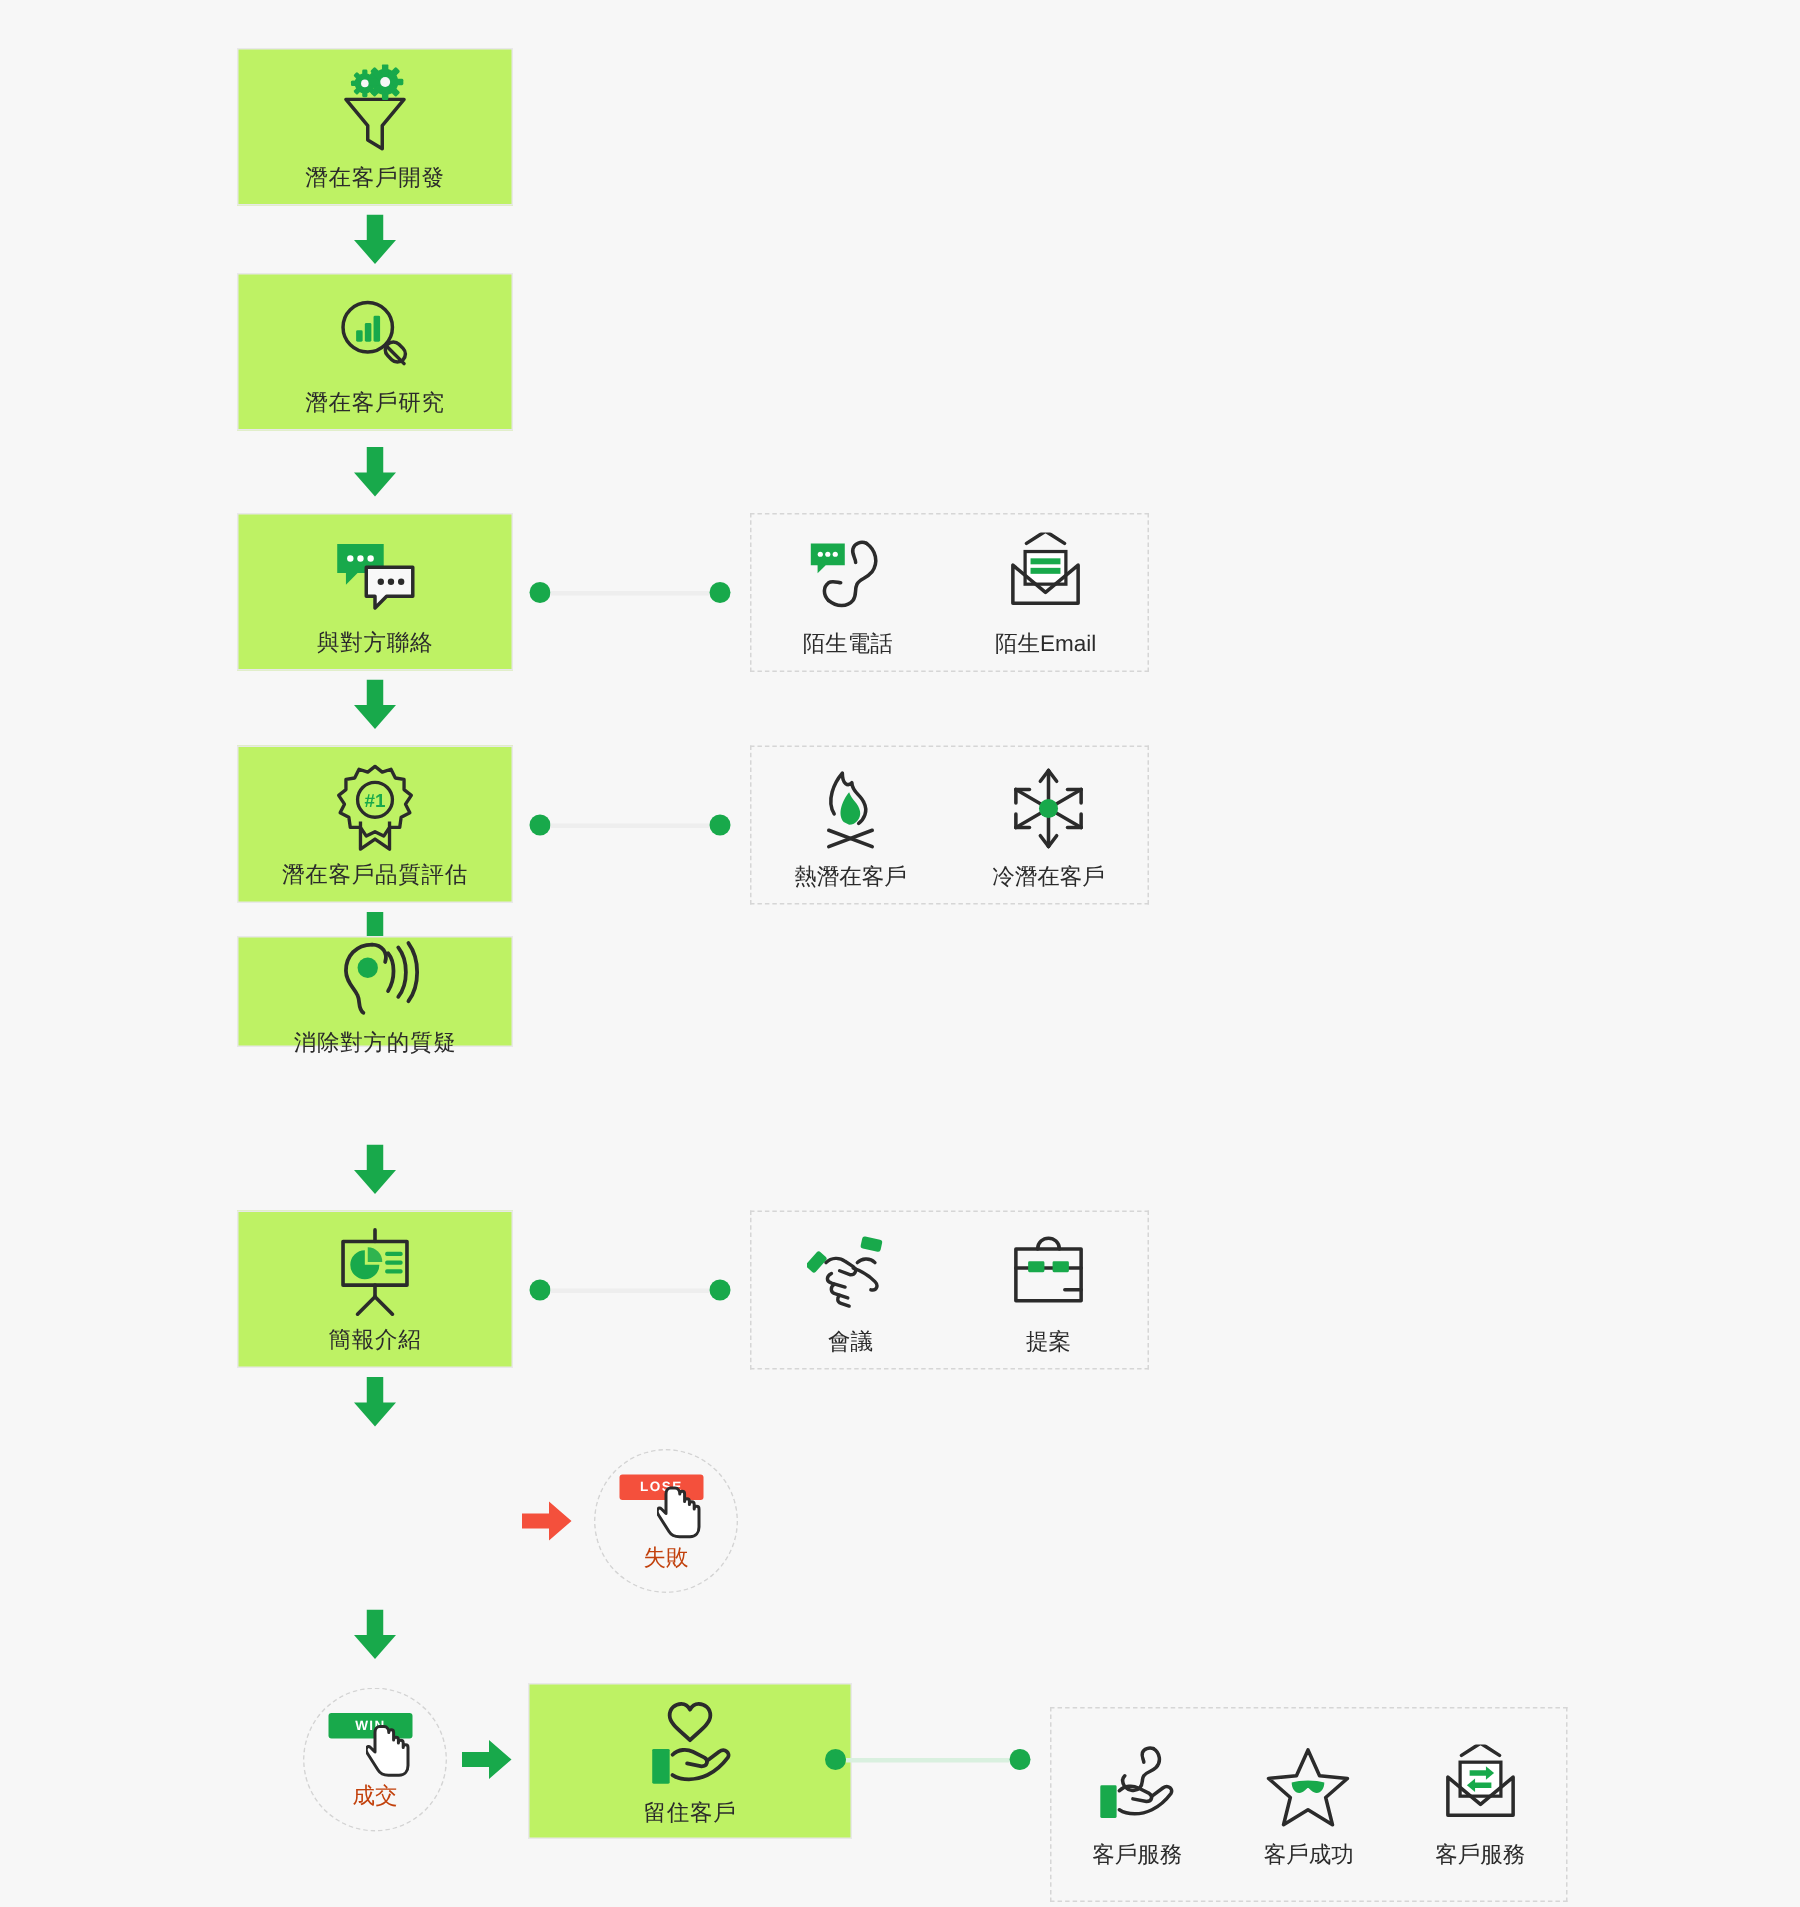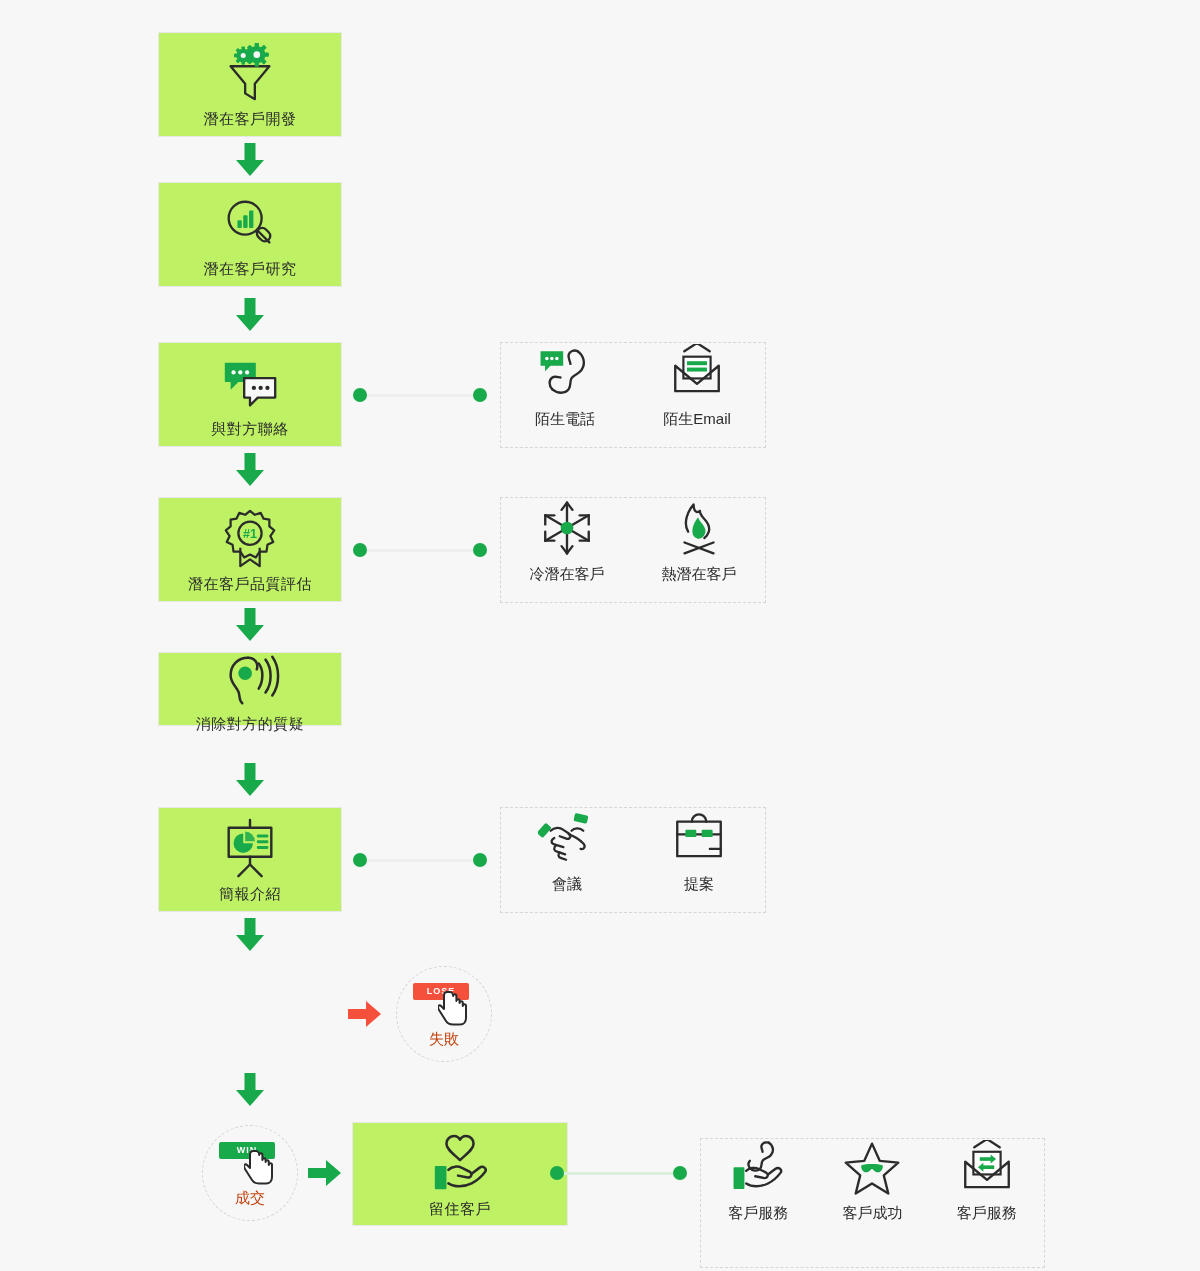--- a/index.html
+++ b/index.html
@@ -81,21 +81,21 @@
     background: #eeeeee;
   }
   .connector.soft .line { background: #d9f0df; }
 
   
   .dashed-group {
     position: absolute;
     border: 1px dashed #d6d6d6;
     box-sizing: border-box;
     display: flex;
-    align-items: flex-start;
+    align-items: center;
     justify-content: space-around;
   }
   .sub-item {
     display: flex;
     flex-direction: column;
     align-items: center;
     justify-content: flex-start;
   }
   .sub-icon {
     width: 60px;
@@ -299,20 +299,33 @@
     <div class="stage-label">潛在客戶品質評估</div>
   </div>
 
   <div class="connector" style="left:353px; top:542px; width:134px;">
     <span class="dot"></span>
     <span class="line"></span>
     <span class="dot"></span>
   </div>
 
   <div class="dashed-group" style="left:500px; top:497px; width:266px; height:106px;">
+    <div class="sub-item">
+      <div class="sub-icon">
+        <svg viewBox="0 0 64 64" width="58" height="58">
+          <g fill="none" stroke="#2b2b2b" stroke-width="2.6" stroke-linejoin="round" stroke-linecap="round">
+            <path d="M20 36 C14 26 20 13 26 6 C26 14 30 16 33 13 C33 20 40 22 42 28 C45 34 42 40 38 43"></path>
+            <path d="M16 48 L48 60"></path>
+            <path d="M48 48 L16 60"></path>
+          </g>
+          <path d="M27 42 C22 36 26 26 31 20 C33 26 38 28 39 34 C40 39 36 44 31 44 Z" fill="#18a94b"></path>
+        </svg>
+      </div>
+      <div class="sub-label">熱潛在客戶</div>
+    </div>
     <div class="sub-item">
       <div class="sub-icon">
         <svg viewBox="0 0 64 64" width="58" height="58">
           <g fill="none" stroke="#2b2b2b" stroke-width="2.6" stroke-linecap="round" stroke-linejoin="round">
             <path d="M32 4 V60"></path>
               <path d="M8 18 L56 46"></path>
               <path d="M56 18 L8 46"></path>
             <path d="M32 4 L26 12"></path>
               <path d="M32 4 L38 12"></path>
             <path d="M32 60 L26 52"></path>
@@ -324,42 +337,29 @@
             <path d="M56 18 L46 18"></path>
               <path d="M56 18 L56 28"></path>
             <path d="M8 46 L18 46"></path>
               <path d="M8 46 L8 36"></path>
           </g>
           <circle cx="32" cy="32" r="7" fill="#18a94b"></circle>
         </svg>
       </div>
       <div class="sub-label">冷潛在客戶</div>
     </div>
-    <div class="sub-item">
-      <div class="sub-icon">
-        <svg viewBox="0 0 64 64" width="58" height="58">
-          <g fill="none" stroke="#2b2b2b" stroke-width="2.6" stroke-linejoin="round" stroke-linecap="round">
-            <path d="M20 36 C14 26 20 13 26 6 C26 14 30 16 33 13 C33 20 40 22 42 28 C45 34 42 40 38 43"></path>
-            <path d="M16 48 L48 60"></path>
-            <path d="M48 48 L16 60"></path>
-          </g>
-          <path d="M27 42 C22 36 26 26 31 20 C33 26 38 28 39 34 C40 39 36 44 31 44 Z" fill="#18a94b"></path>
-        </svg>
-      </div>
-      <div class="sub-label">熱潛在客戶</div>
-    </div>
   </div>
 
   <div class="down-arrow" style="left:233px; top:608px;">
     <svg viewBox="0 0 34 34" width="34" height="34">
       <path d="M11.5 0 H22.5 V17 H31 L17 33 L3 17 H11.5 Z" fill="#18a94b"></path>
     </svg>
   </div>
 
-  <div class="stage-card" style="left:158px; top:652px; width:184px; height:74px;">
+  <div class="stage-card" style="left:158px; top:624px; width:184px; height:74px;">
     <div class="stage-icon">
       <svg viewBox="0 0 64 64" width="62" height="62">
         <g fill="none" stroke="#2b2b2b" stroke-width="2.6" stroke-linecap="round" stroke-linejoin="round">
           <path d="M30 10 C19 10 12 18 12 28 C12 36 18 40 20 45 C22 49 20 54 24 57"></path>
           <path d="M30 10 C37 10 41 16 39 22"></path>
           <path d="M41 16 C46 22 46 34 41 42"></path>
           <path d="M48 12 C55 21 55 37 48 46"></path>
           <path d="M55 9 C63 20 63 38 55 49"></path>
         </g>
         <circle cx="27" cy="26" r="7" fill="#18a94b"></circle>

